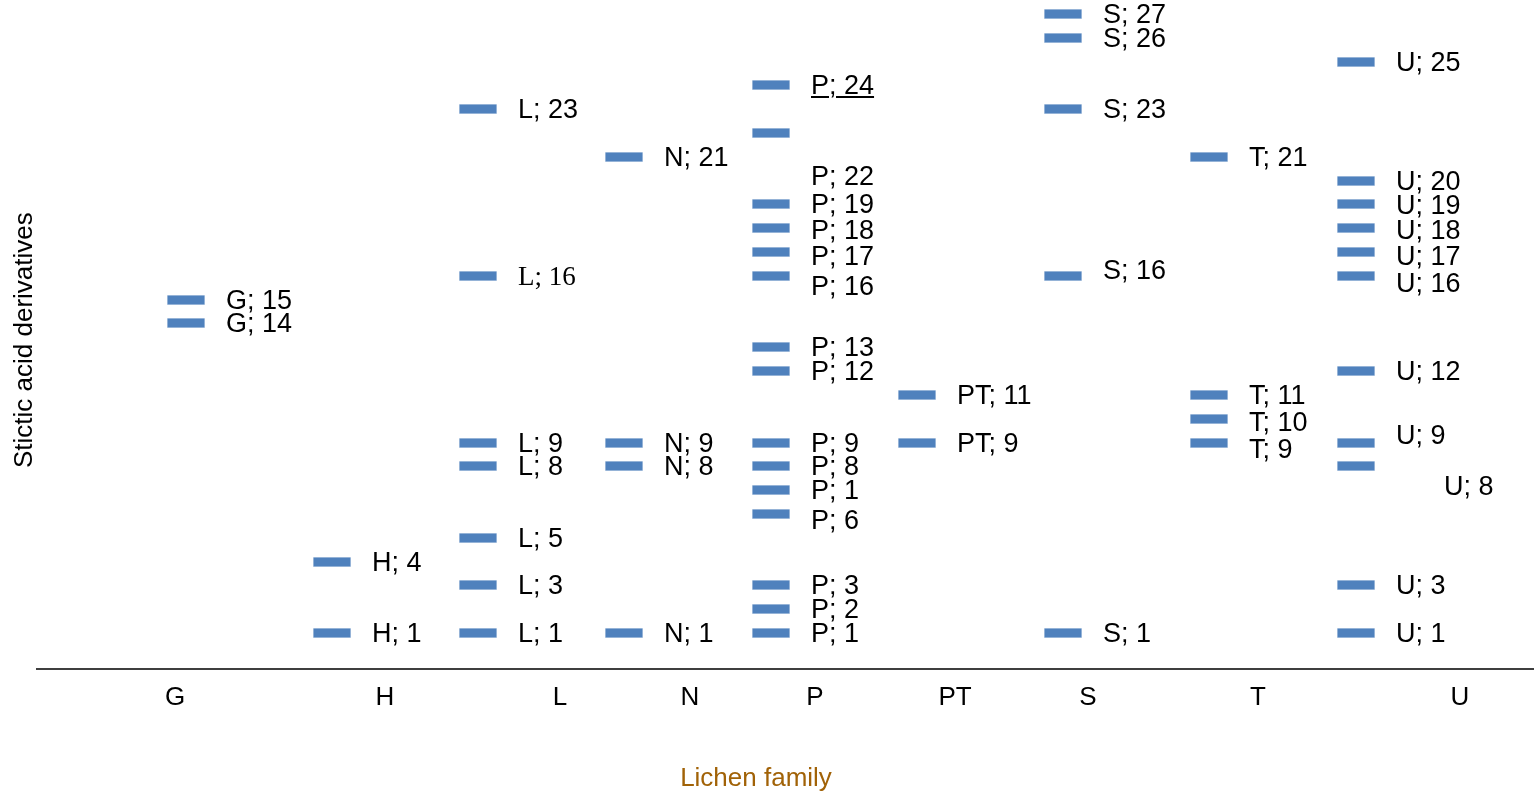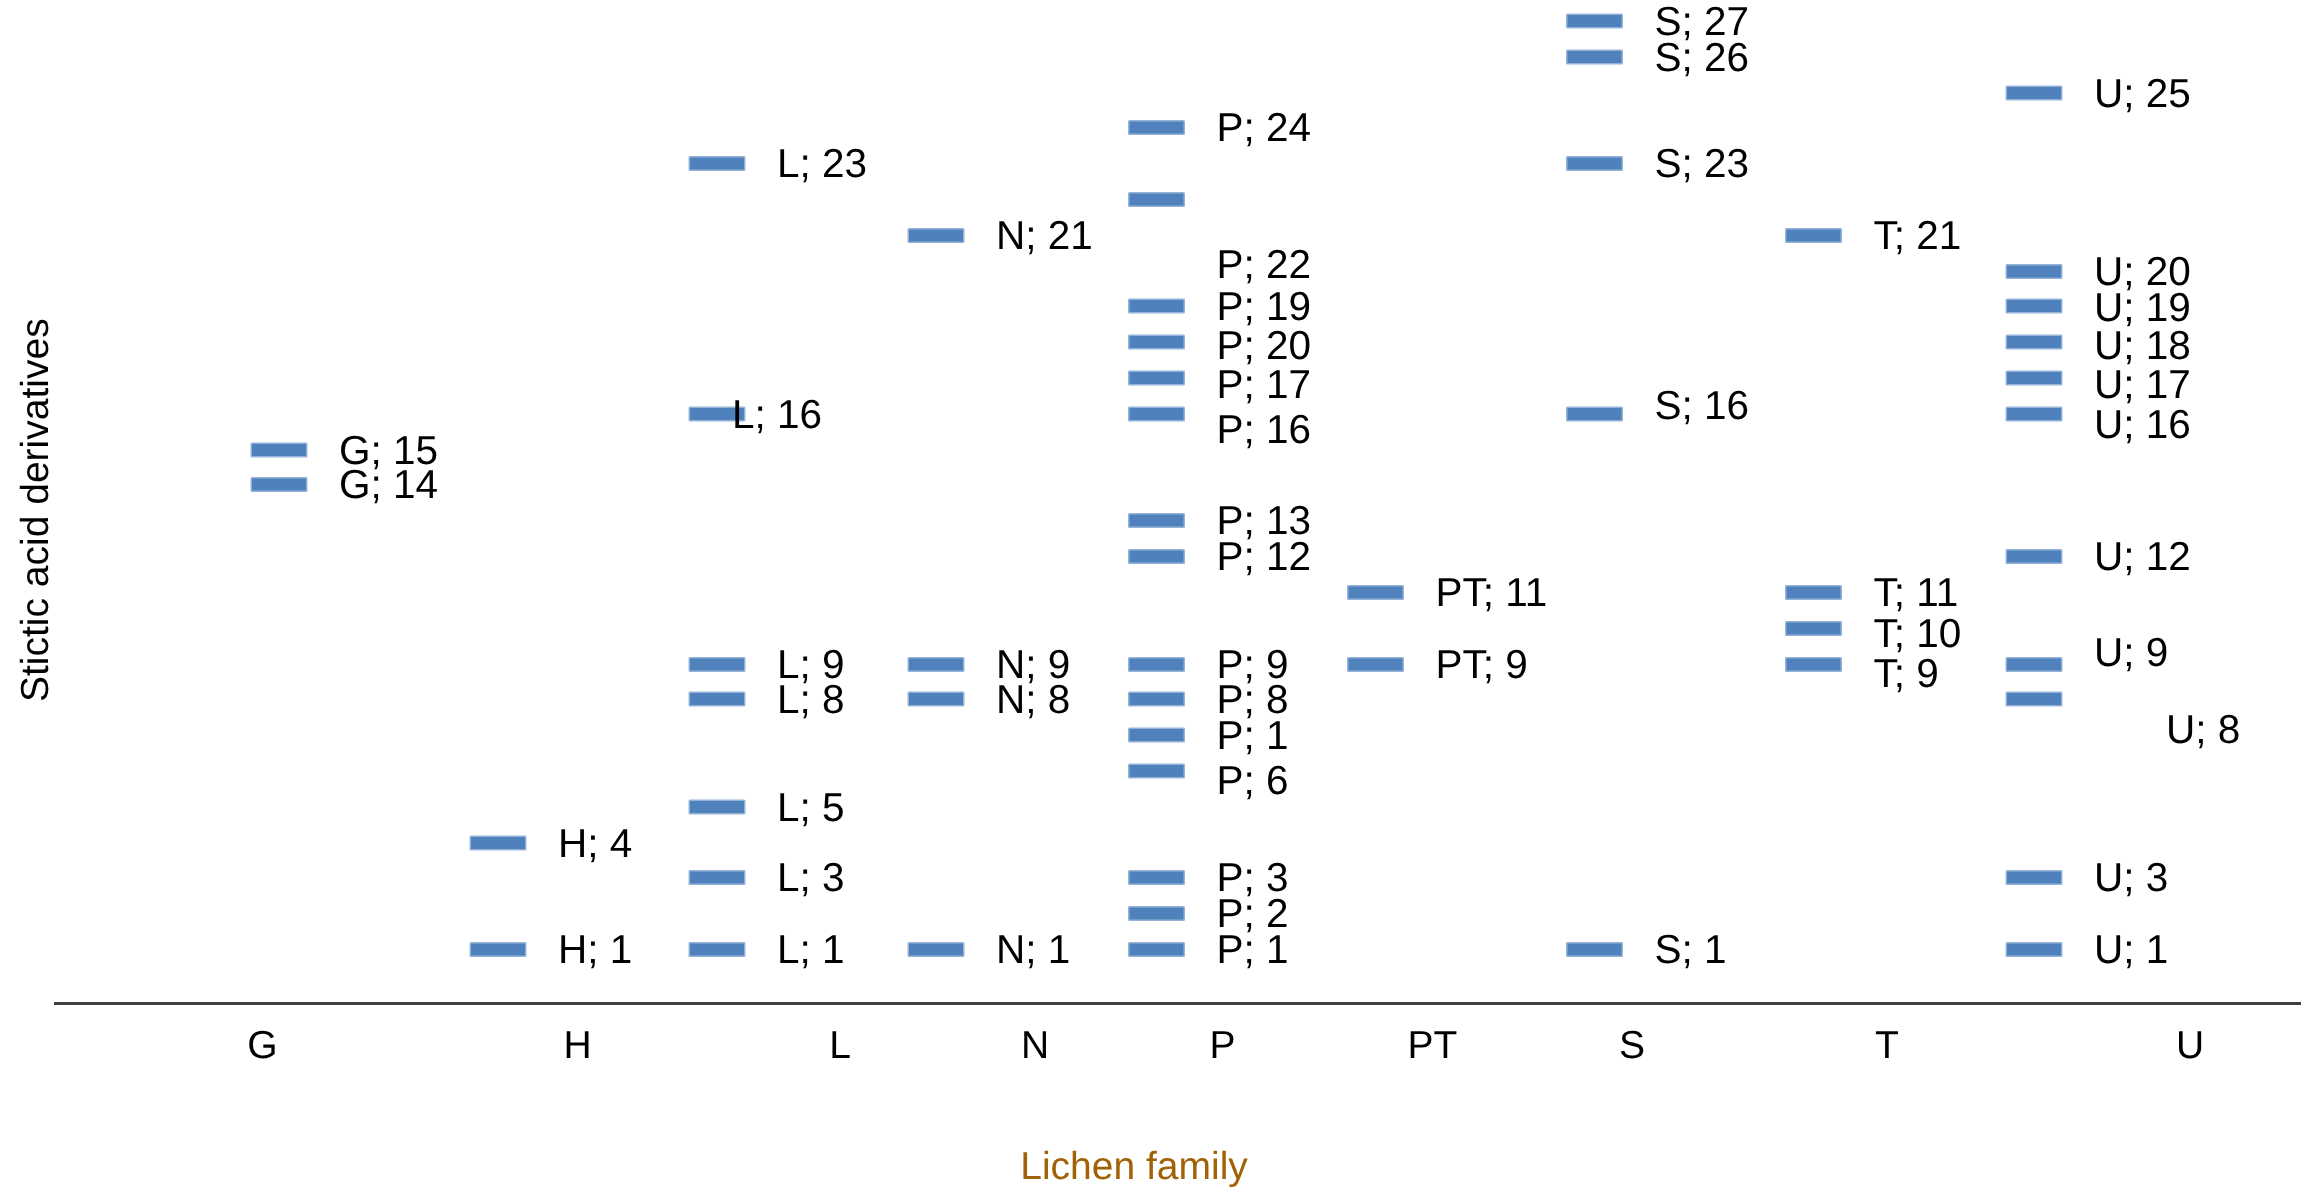--- a/index.html
+++ b/index.html
@@ -84,47 +84,47 @@
       <div class="pt-label" style="left: 226px; top: 286.66px;">G; 15</div>
       <div class="dash" style="left: 167px; top: 318.47px; background: rgb(79, 129, 189); border-color: rgb(149, 179, 215);"></div>
       <div class="pt-label" style="left: 226px; top: 310.47px;">G; 14</div>
       <div class="dash" style="left: 313px; top: 556.57px; background: rgb(79, 129, 189); border-color: rgb(149, 179, 215);"></div>
       <div class="pt-label" style="left: 372px; top: 548.57px;">H; 4</div>
       <div class="dash" style="left: 313px; top: 628px; background: rgb(79, 129, 189); border-color: rgb(149, 179, 215);"></div>
       <div class="pt-label" style="left: 372px; top: 620px;">H; 1</div>
       <div class="dash" style="left: 459px; top: 104.18px; background: rgb(79, 129, 189); border-color: rgb(149, 179, 215);"></div>
       <div class="pt-label" style="left: 518px; top: 96.18px;">L; 23</div>
       <div class="dash" style="left: 459px; top: 270.85px; background: rgb(79, 129, 189); border-color: rgb(149, 179, 215);"></div>
-      <div class="pt-label" style="left: 488px; top: 262.85px;">L; 16</div>
+      <div class="pt-label" style="left: 518px; top: 262.85px; font-family: Liberation Serif, serif;">L; 16</div>
       <div class="dash" style="left: 459px; top: 437.52px; background: rgb(79, 129, 189); border-color: rgb(149, 179, 215);"></div>
       <div class="pt-label" style="left: 518px; top: 429.52px;">L; 9</div>
       <div class="dash" style="left: 459px; top: 461.33px; background: rgb(79, 129, 189); border-color: rgb(149, 179, 215);"></div>
       <div class="pt-label" style="left: 518px; top: 453.33px;">L; 8</div>
       <div class="dash" style="left: 459px; top: 532.76px; background: rgb(79, 129, 189); border-color: rgb(149, 179, 215);"></div>
       <div class="pt-label" style="left: 518px; top: 524.76px;">L; 5</div>
       <div class="dash" style="left: 459px; top: 580.38px; background: rgb(79, 129, 189); border-color: rgb(149, 179, 215);"></div>
       <div class="pt-label" style="left: 518px; top: 572.38px;">L; 3</div>
       <div class="dash" style="left: 459px; top: 628px; background: rgb(79, 129, 189); border-color: rgb(149, 179, 215);"></div>
       <div class="pt-label" style="left: 518px; top: 620px;">L; 1</div>
       <div class="dash" style="left: 605px; top: 151.8px; background: rgb(79, 129, 189); border-color: rgb(149, 179, 215);"></div>
       <div class="pt-label" style="left: 664px; top: 143.8px;">N; 21</div>
       <div class="dash" style="left: 605px; top: 437.52px; background: rgb(79, 129, 189); border-color: rgb(149, 179, 215);"></div>
       <div class="pt-label" style="left: 664px; top: 429.52px;">N; 9</div>
       <div class="dash" style="left: 605px; top: 461.33px; background: rgb(79, 129, 189); border-color: rgb(149, 179, 215);"></div>
       <div class="pt-label" style="left: 664px; top: 453.33px;">N; 8</div>
       <div class="dash" style="left: 605px; top: 628px; background: rgb(79, 129, 189); border-color: rgb(149, 179, 215);"></div>
       <div class="pt-label" style="left: 664px; top: 620px;">N; 1</div>
       <div class="dash" style="left: 752px; top: 80.37px; background: rgb(79, 129, 189); border-color: rgb(149, 179, 215);"></div>
-      <div class="pt-label" style="left: 811px; top: 72.37px;">P; 24</div>
+      <div class="pt-label" style="left: 811px; top: 72.37px; text-decoration: underline;">P; 24</div>
       <div class="dash" style="left: 752px; top: 127.99px; background: rgb(79, 129, 189); border-color: rgb(149, 179, 215);"></div>
       <div class="pt-label" style="left: 811px; top: 119.99px; margin-top: 43px;">P; 22</div>
       <div class="dash" style="left: 752px; top: 199.42px; background: rgb(79, 129, 189); border-color: rgb(149, 179, 215);"></div>
       <div class="pt-label" style="left: 811px; top: 191.42px;">P; 19</div>
       <div class="dash" style="left: 752px; top: 223.23px; background: rgb(79, 129, 189); border-color: rgb(149, 179, 215);"></div>
-      <div class="pt-label" style="left: 811px; top: 217.23px;">P; 20</div>
+      <div class="pt-label" style="left: 811px; top: 217.23px;">P; 18</div>
       <div class="dash" style="left: 752px; top: 247.04px; background: rgb(79, 129, 189); border-color: rgb(149, 179, 215);"></div>
       <div class="pt-label" style="left: 811px; top: 243.04px;">P; 17</div>
       <div class="dash" style="left: 752px; top: 270.85px; background: rgb(79, 129, 189); border-color: rgb(149, 179, 215);"></div>
       <div class="pt-label" style="left: 811px; top: 272.85px;">P; 16</div>
       <div class="dash" style="left: 752px; top: 342.28px; background: rgb(79, 129, 189); border-color: rgb(149, 179, 215);"></div>
       <div class="pt-label" style="left: 811px; top: 334.28px;">P; 13</div>
       <div class="dash" style="left: 752px; top: 366.09px; background: rgb(79, 129, 189); border-color: rgb(149, 179, 215);"></div>
       <div class="pt-label" style="left: 811px; top: 358.09px;">P; 12</div>
       <div class="dash" style="left: 752px; top: 437.52px; background: rgb(79, 129, 189); border-color: rgb(149, 179, 215);"></div>
       <div class="pt-label" style="left: 811px; top: 429.52px;">P; 9</div>

